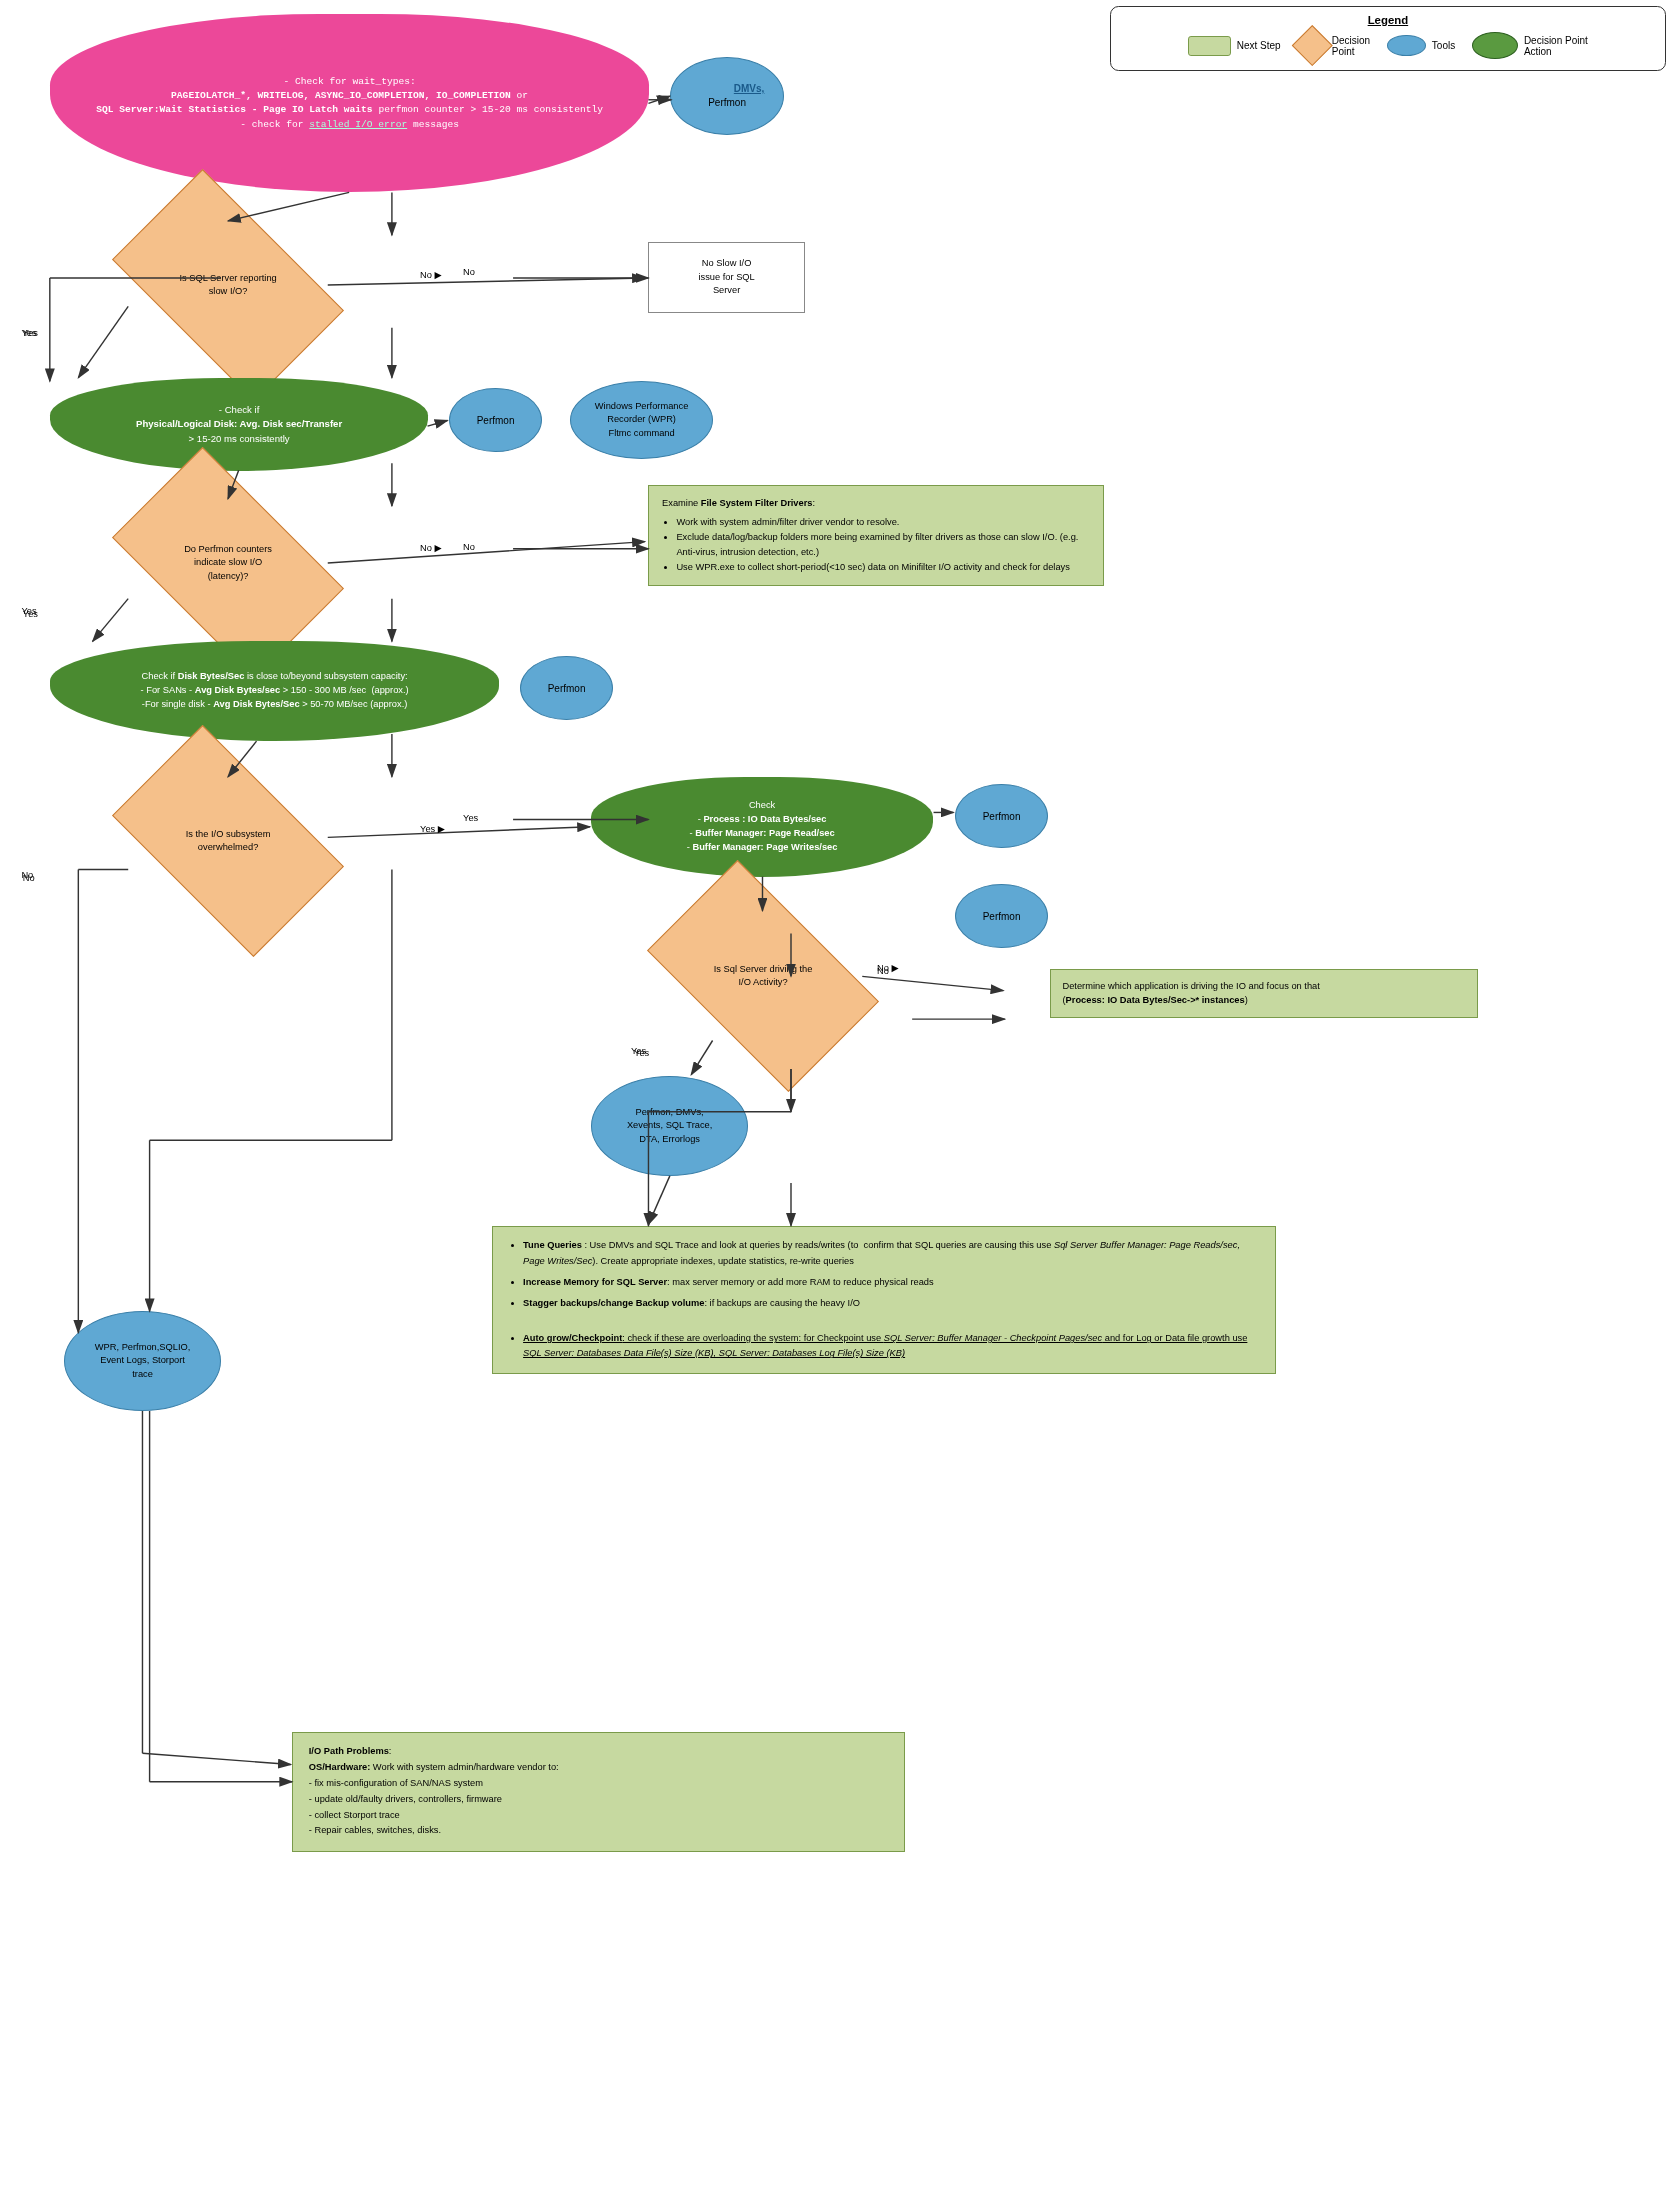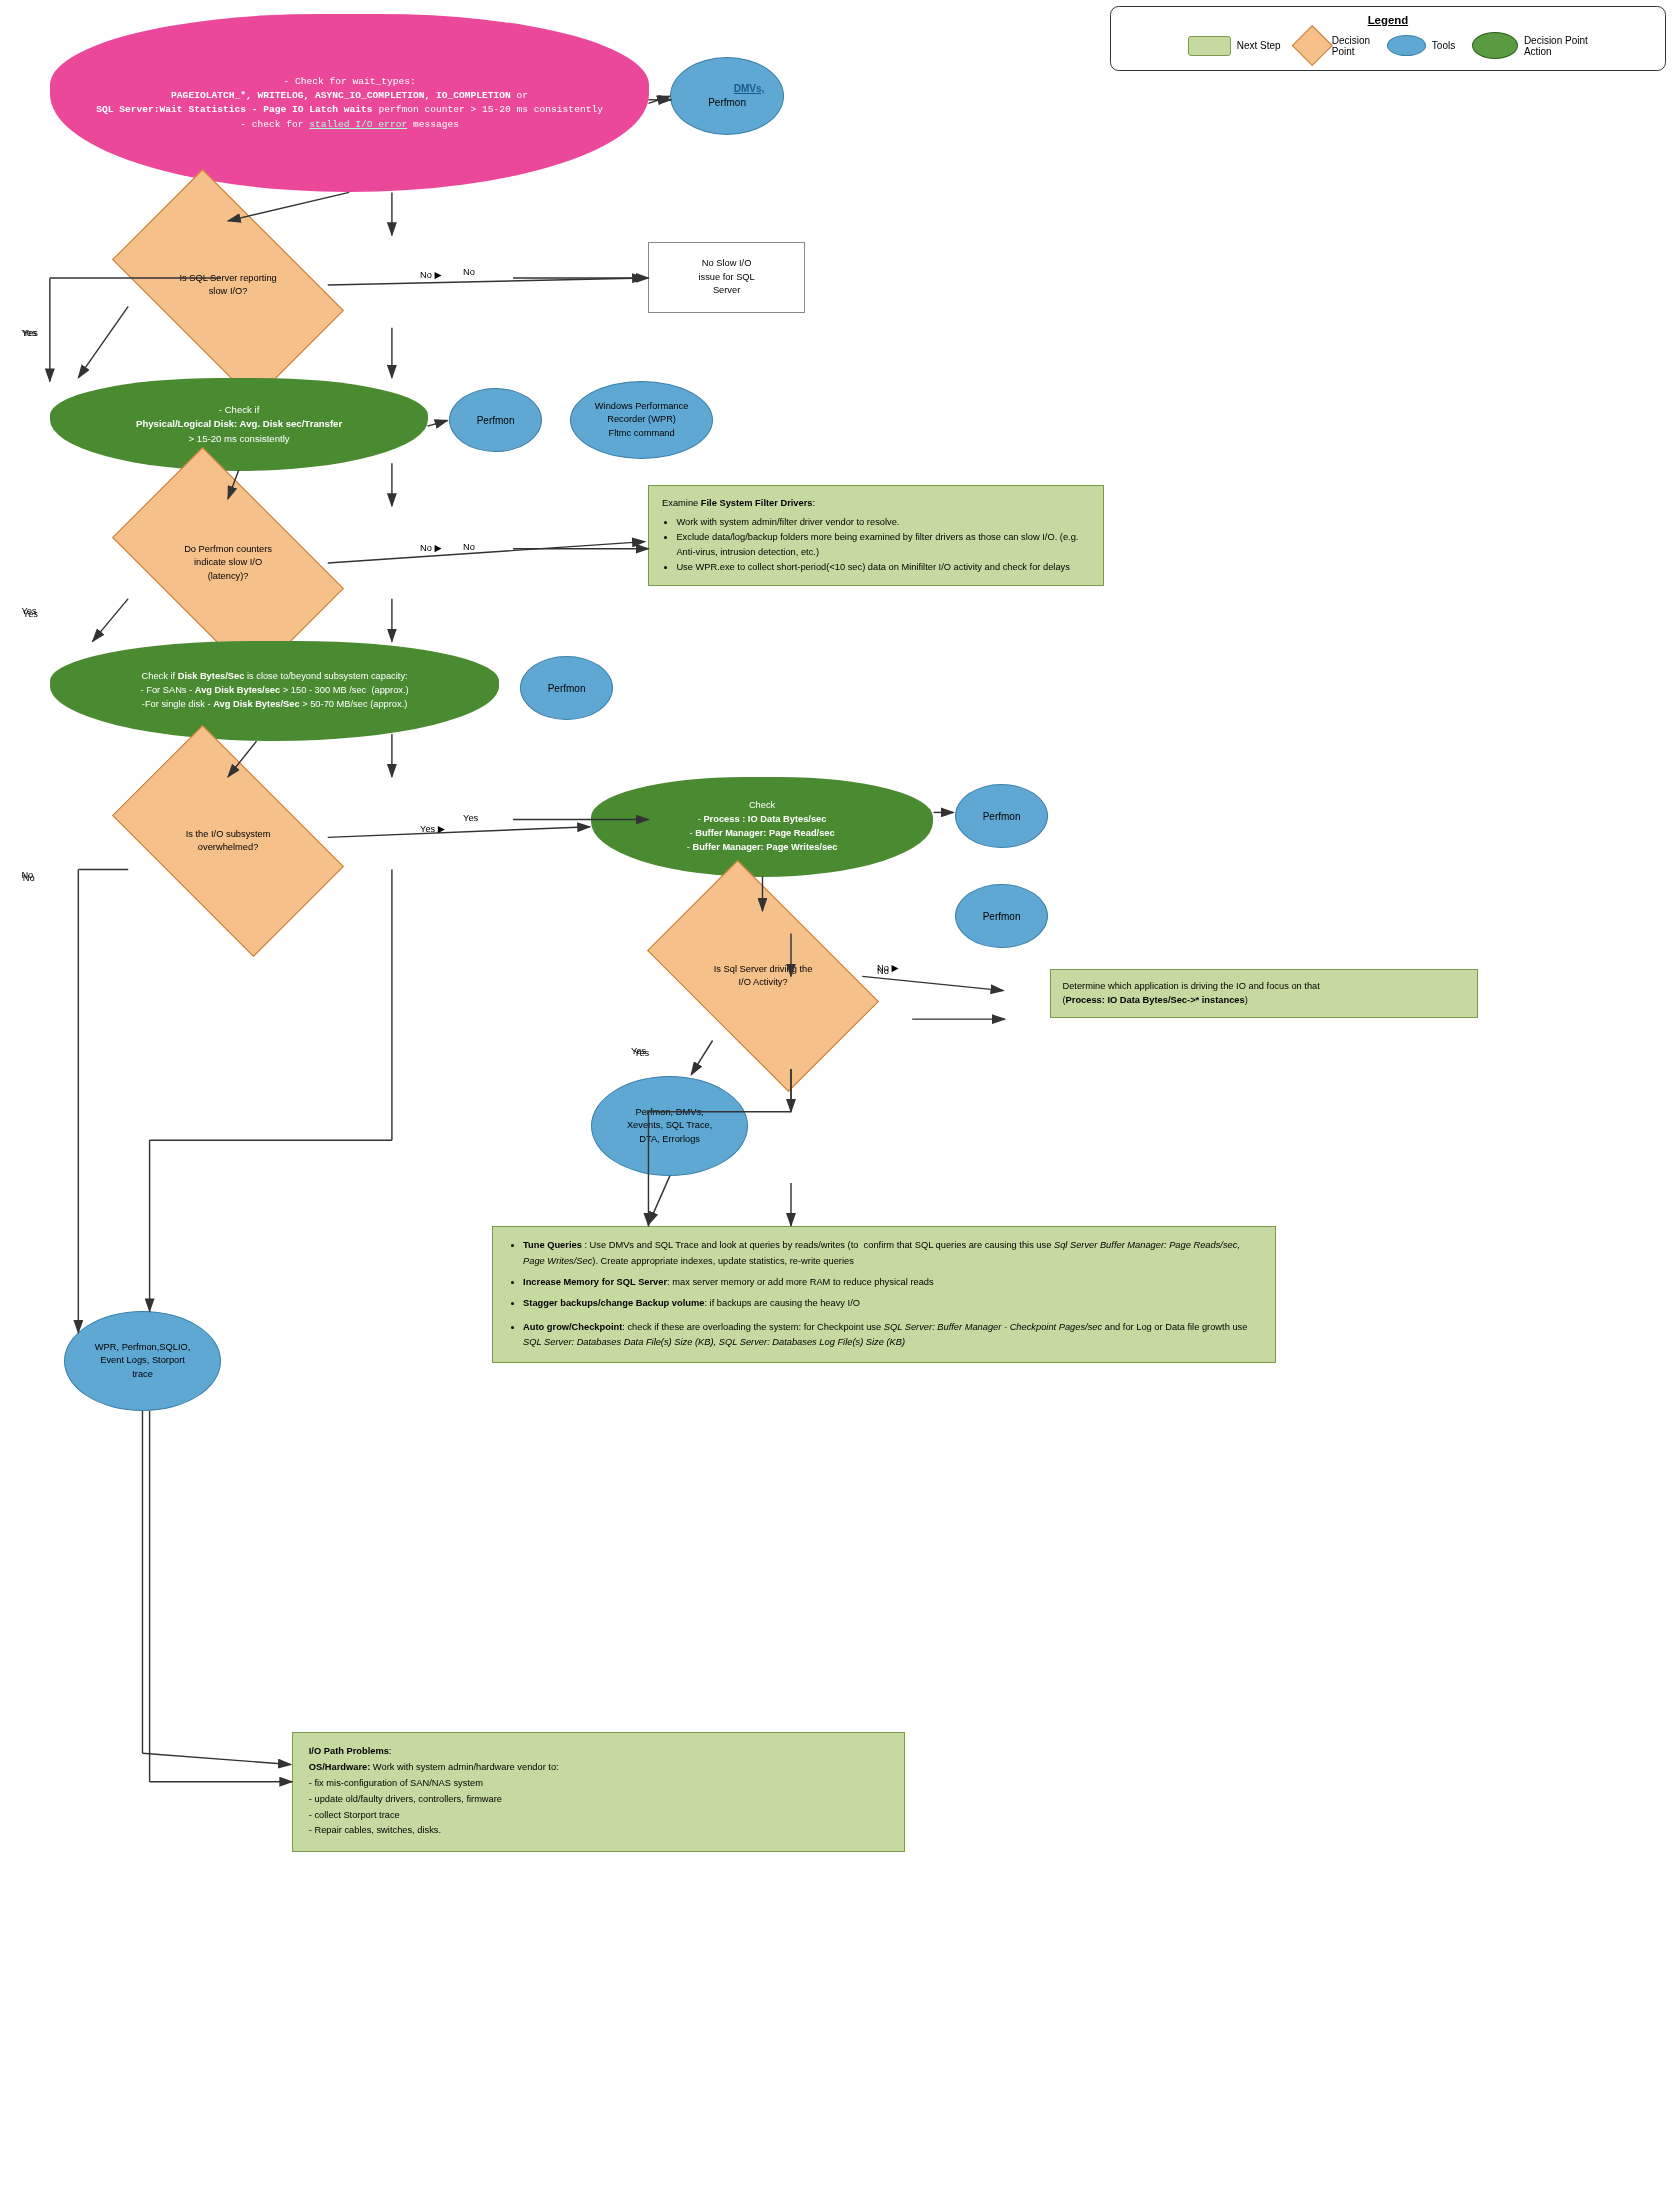--- a/index.html
+++ b/index.html
@@ -378,21 +378,21 @@
     font-size:9.3px; text-align:center; line-height:1.4; padding:7.1px;
   ">
     <span>Perfmon, DMVs,<br>Xevents, SQL Trace,<br>DTA, Errorlogs</span>
   </div>
 
   <div class="rect-green" style="left:485px; top:1226px; width:784px; padding:11.4px 15.7px; line-height:1.65;">
     <ul style="margin-left:14.3px;">
       <li><strong>Tune Queries</strong> : Use DMVs and SQL Trace and look at queries by reads/writes (to&nbsp; confirm that SQL queries are causing this use <em>Sql Server Buffer Manager: Page Reads/sec, Page Writes/Sec</em>). Create appropriate indexes, update statistics, re-write queries</li>
       <li style="margin-top:5.7px;"><strong>Increase Memory for SQL Server</strong>: max server memory or add more RAM to reduce physical reads</li>
       <li style="margin-top:5.7px;"><strong>Stagger backups/change Backup volume</strong>: if backups are causing the heavy I/O</li>
-      <li style="margin-top:9px;"><strong>Auto grow/Checkpoint</strong>: check if these are overloading the system: for Checkpoint use <em>SQL Server: Buffer Manager - Checkpoint Pages/sec</em> and for Log or Data file growth use <em>SQL Server: Databases Data File(s) Size (KB), SQL Server: Databases Log File(s) Size (KB)</em></li>
+      <li style="margin-top:20px;text-decoration:underline;"><strong>Auto grow/Checkpoint</strong>: check if these are overloading the system: for Checkpoint use <em>SQL Server: Buffer Manager - Checkpoint Pages/sec</em> and for Log or Data file growth use <em>SQL Server: Databases Data File(s) Size (KB), SQL Server: Databases Log File(s) Size (KB)</em></li>
     </ul>
   </div>
 
   <div style="
     position:absolute; top:1311px; left:57px; width:157px; height:100px;
     background:#5fa8d3; border:1.4px solid #3a7fa8; border-radius:50%;
     display:flex; align-items:center; justify-content:center;
     font-size:9.3px; text-align:center; line-height:1.4; padding:7.1px;
   ">
     <span>WPR, Perfmon,SQLIO,<br>Event Logs, Storport<br>trace</span>

